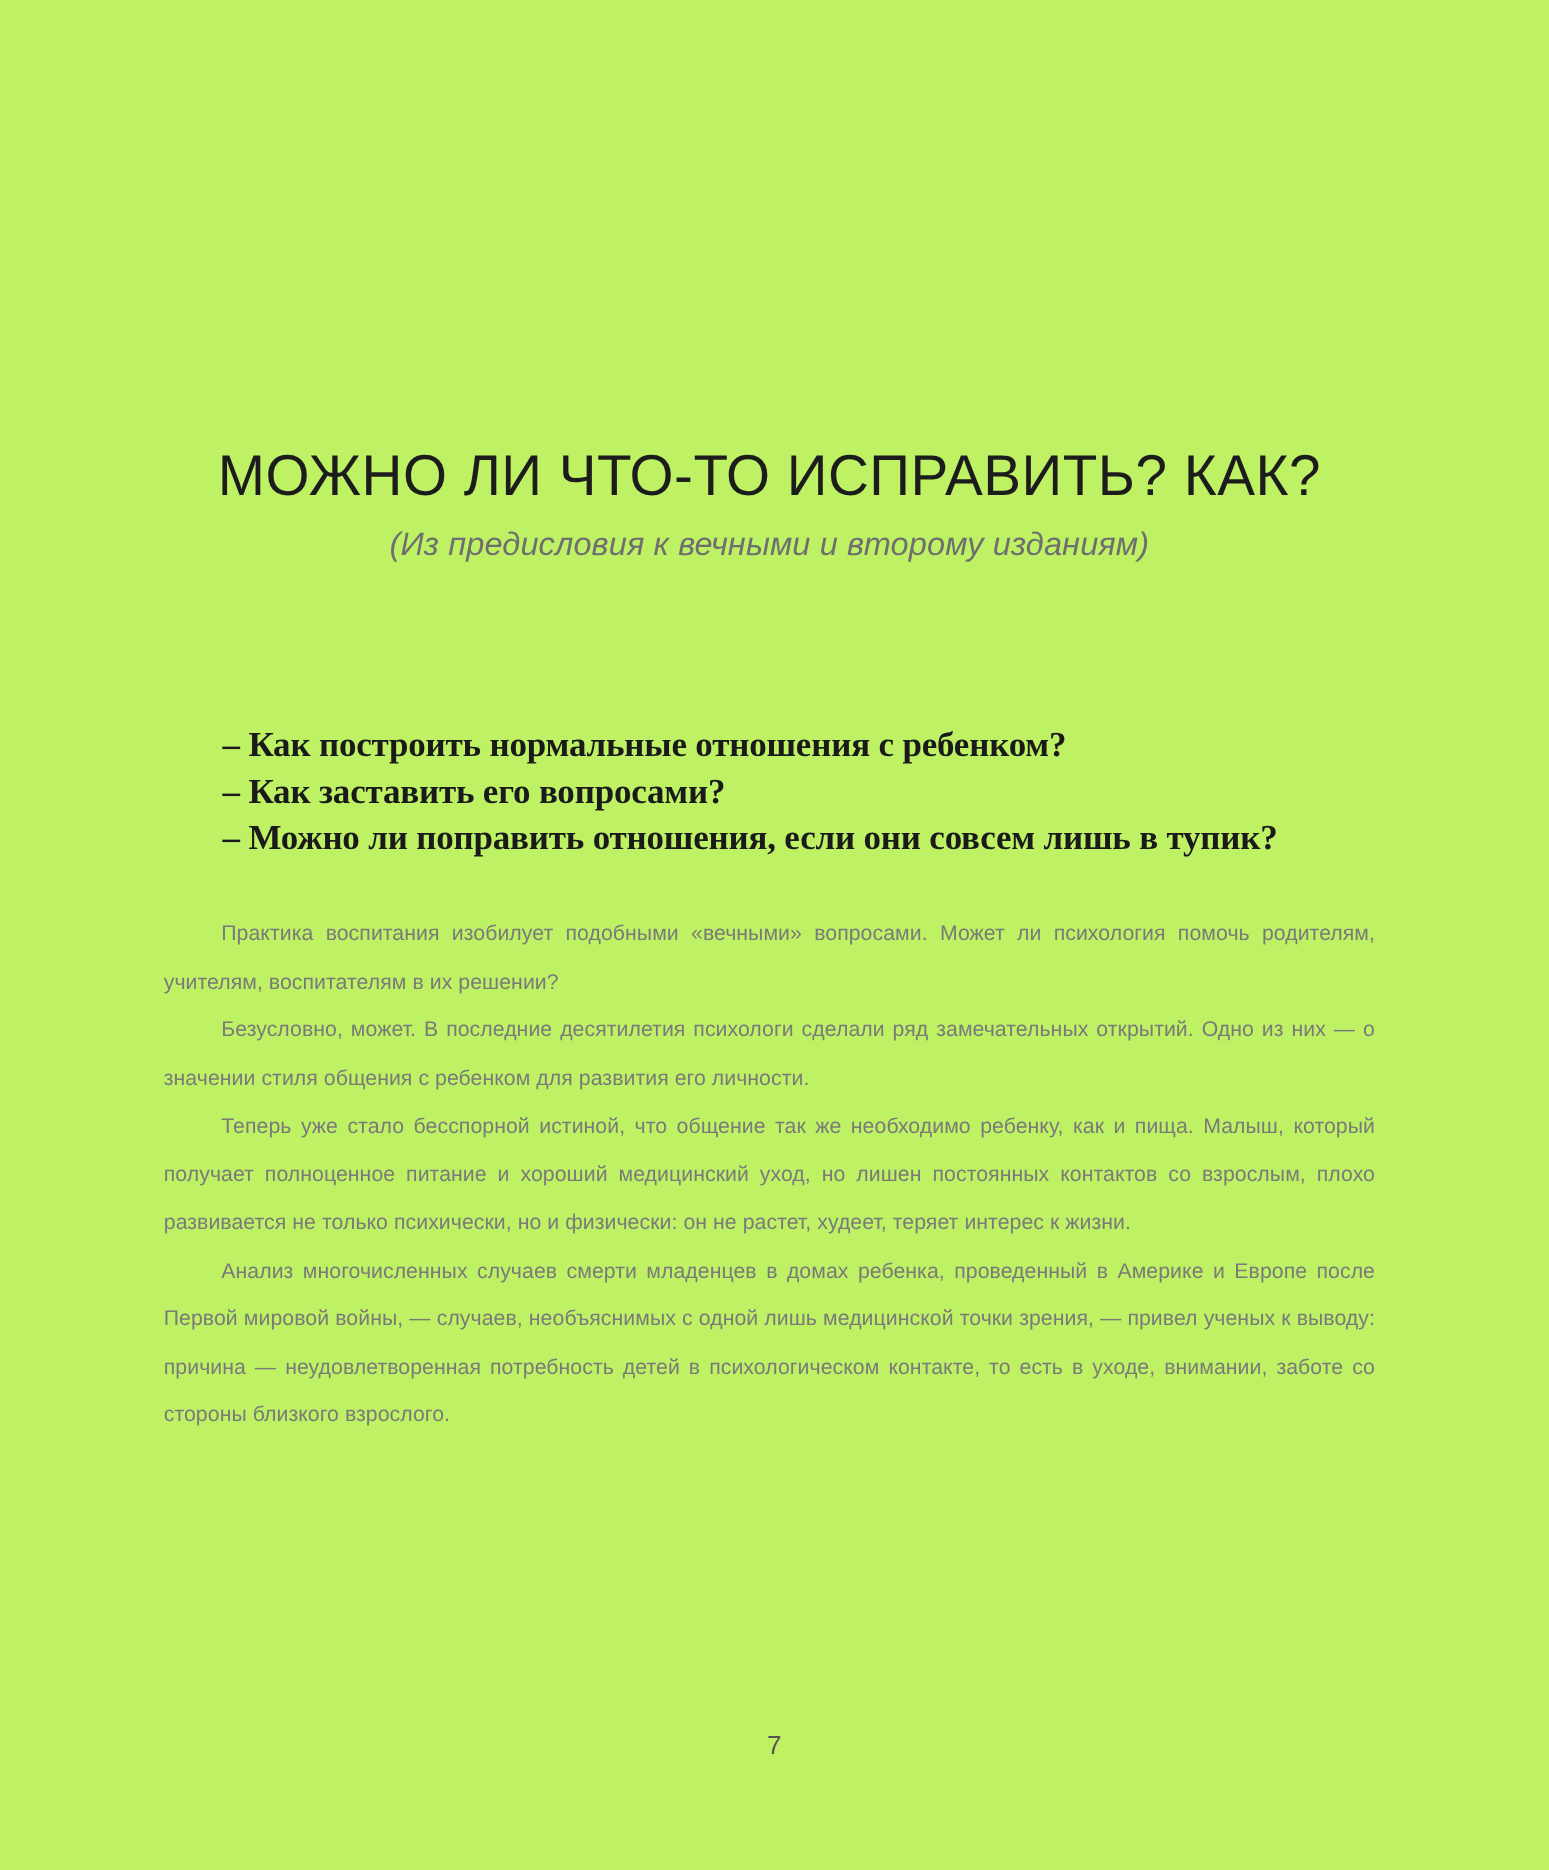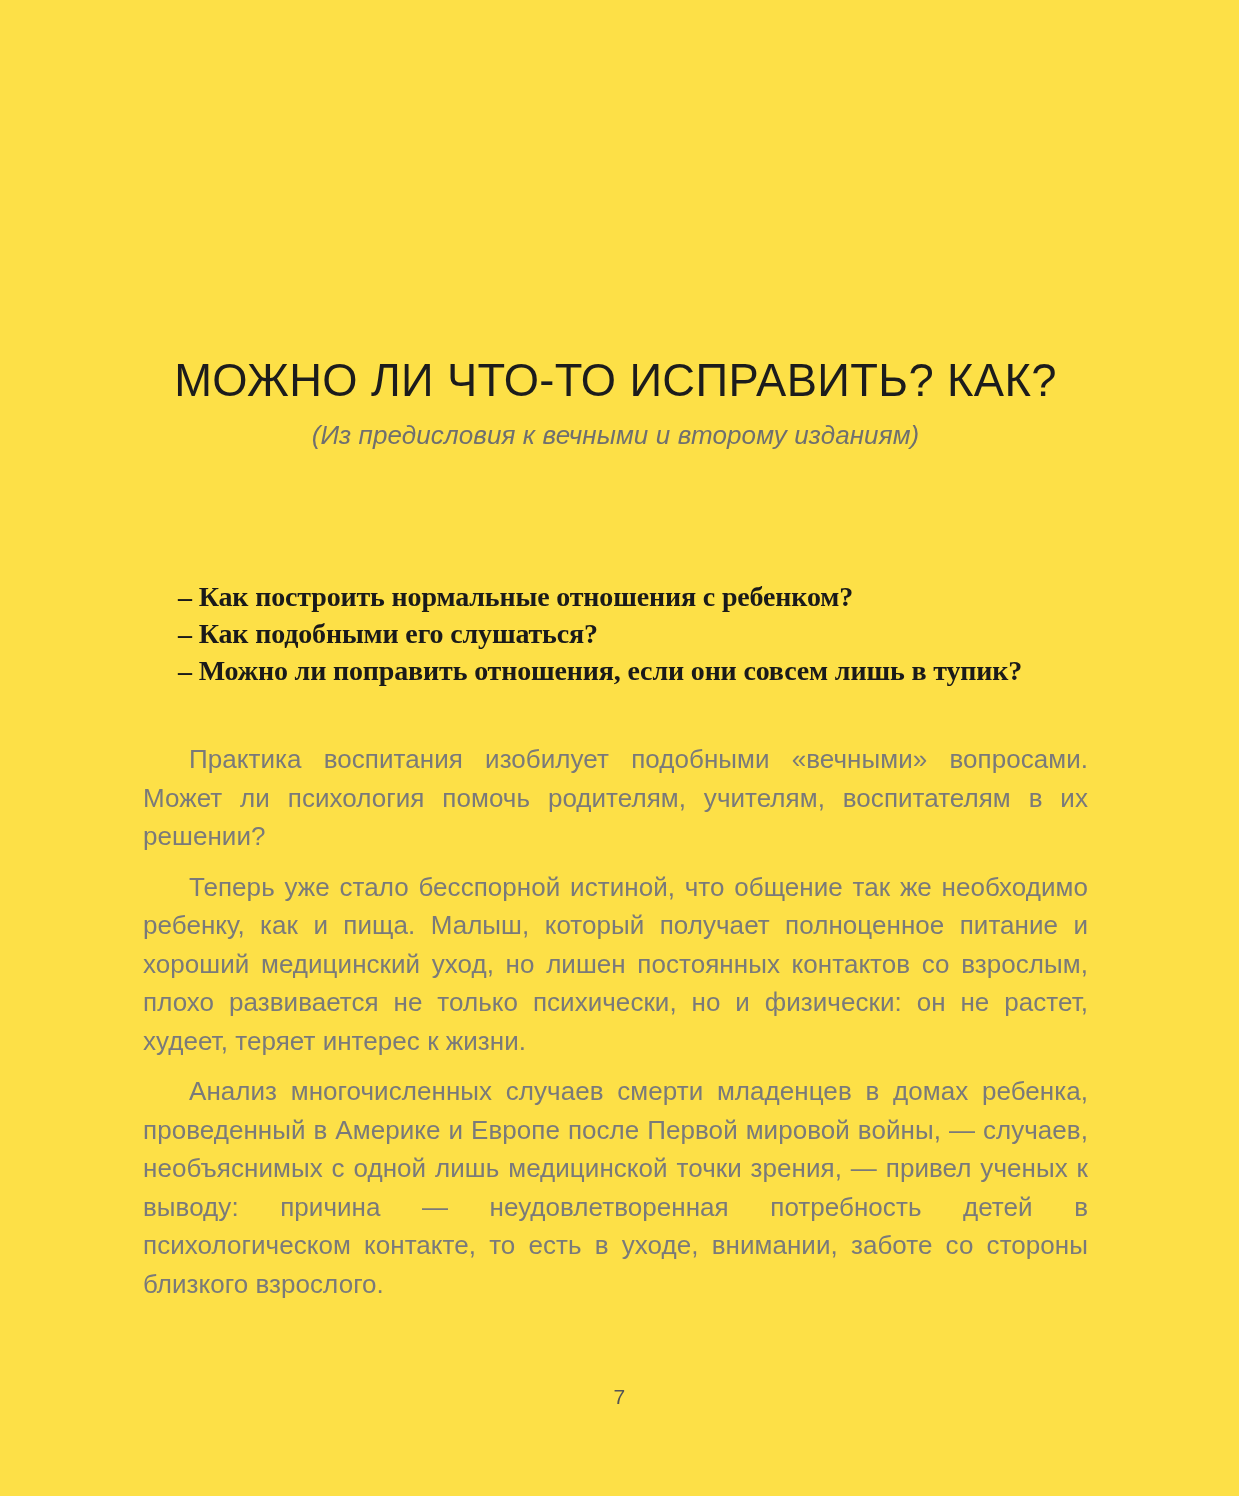--- a/index.html
+++ b/index.html
@@ -12,21 +12,21 @@
     width: 1239px;
     height: 1496px;
     position: relative;
     font-family: "Liberation Sans", sans-serif;
     -webkit-font-smoothing: antialiased;
   }
 
   .page {
     position: absolute;
     inset: 0;
-    background: #fde047;
+    background: #bef264;
     overflow: hidden;
   }
 
   
   .header {
     position: absolute;
     left: 131px;
     top: 355px;
     width: 969px;
     text-align: center;
@@ -82,27 +82,27 @@
   .body-copy {
     position: absolute;
     left: 131px;
     top: 728px;
     width: 969px;
   }
 
   .paragraph {
     font-family: "Liberation Sans", sans-serif;
     font-weight: 400;
-    font-size: 26px;
+    font-size: 17px;
     color: #7a7a7a;
     line-height: 38.5px;
     text-align: justify;
     text-justify: inter-word;
     text-indent: 46px;
-    margin: 12px;
+    margin: 0;
     letter-spacing: 0.05px;
     hyphens: manual;
   }
 
   
   .folio {
     position: absolute;
     left: 0;
     top: 1385px;
     width: 1239px;
@@ -119,25 +119,26 @@
 
 <div class="page">
 
   <div class="header">
     <h1 class="chapter-title">МОЖНО ЛИ ЧТО-ТО ИСПРАВИТЬ? КАК?</h1>
     <p class="chapter-subtitle">(Из предисловия к вечными и второму изданиям)</p>
   </div>
 
   <ul class="questions">
     <li class="question-item">– Как построить нормальные отношения с ребенком?</li>
-    <li class="question-item">– Как подобными его слушаться?</li>
+    <li class="question-item">– Как заставить его вопросами?</li>
     <li class="question-item">– Можно ли поправить отношения, если они совсем лишь в тупик?</li>
   </ul>
 
   <div class="body-copy">
     <p class="paragraph">Практика воспитания изобилует подобными «вечными» вопросами. Может ли психология помочь родителям, учителям, воспитателям в их решении?</p>
+    <p class="paragraph">Безусловно, может. В последние десятилетия психологи сделали ряд замечательных открытий. Одно из них — о значении стиля общения с ребенком для развития его личности.</p>
     <p class="paragraph">Теперь уже стало бесспорной истиной, что общение так же необходимо ребенку, как и пища. Малыш, который получает полноценное питание и хороший медицинский уход, но лишен постоянных контактов со взрослым, плохо развивается не только психически, но и физически: он не растет, худеет, теряет интерес к жизни.</p>
     <p class="paragraph">Анализ многочисленных случаев смерти младенцев в домах ребенка, проведенный в Америке и Европе после Первой мировой войны, — случаев, необъяснимых с одной лишь медицинской точки зрения, — привел ученых к выводу: причина — неудовлетворенная потребность детей в психологическом контакте, то есть в уходе, внимании, заботе со стороны близкого взрослого.</p>
   </div>
 
   <div class="folio">7</div>
 
 </div>
 
 </body></html>

